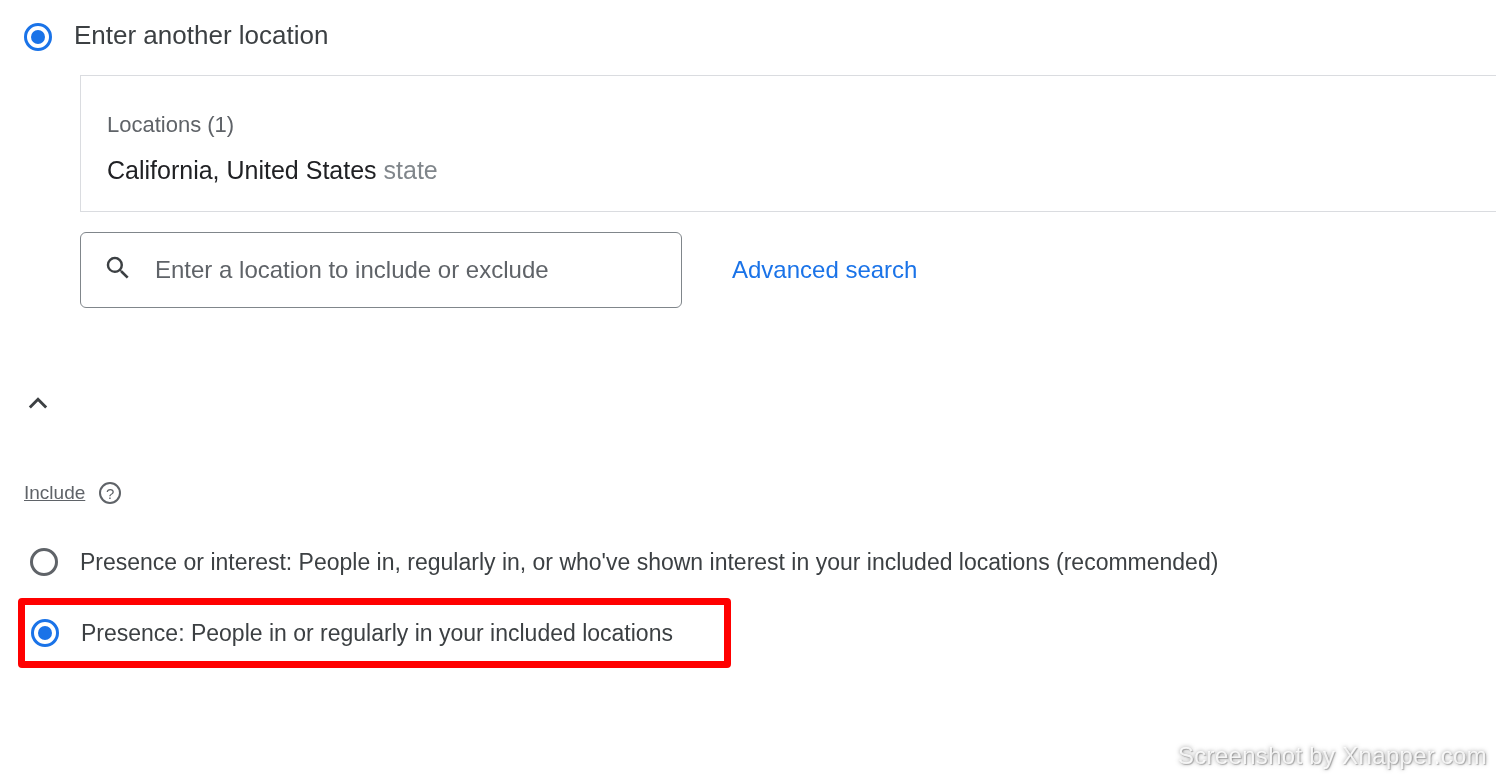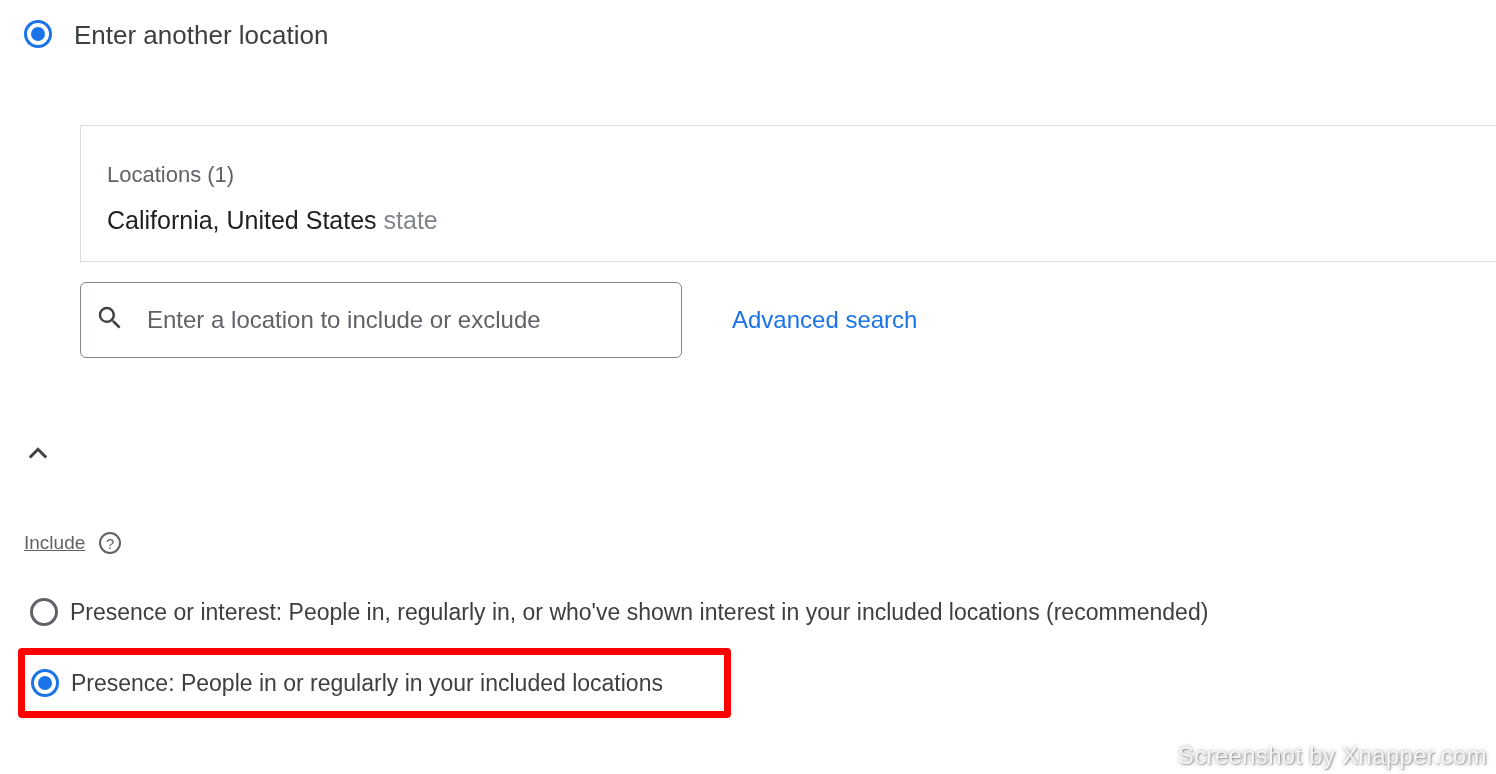--- a/index.html
+++ b/index.html
@@ -7,23 +7,23 @@
     font-family: Arial, 'Helvetica Neue', Helvetica, sans-serif;
     background: #fff;
     width: 1496px;
     height: 774px;
     position: relative;
     padding: 20px 0 0 24px;
     color: #3c4043;
   }
   .top-row {
     display: flex;
-    align-items: flex-start;
+    align-items: flex-end;
     gap: 22px;
-    margin-bottom: 74px;
+    margin-bottom: 24px;
   }
   .radio {
     width: 28px;
     height: 28px;
     border: 3px solid #1a73e8;
     border-radius: 50%;
     display: flex;
     align-items: center;
     justify-content: center;
     cursor: pointer;
@@ -67,21 +67,21 @@
     display: flex;
     align-items: center;
     gap: 50px;
     margin-bottom: 82px;
   }
   .search-box {
     border: 1px solid #80868b;
     border-radius: 6px;
     display: flex;
     align-items: center;
-    padding: 20px 14px;
+    padding: 20px 22px;
     gap: 22px;
     width: 602px;
     cursor: text;
   }
   .search-icon svg {
     width: 30px;
     height: 30px;
     fill: #3c4043;
   }
   .search-placeholder {
@@ -130,21 +130,21 @@
     display: flex;
     align-items: center;
     justify-content: center;
     font-size: 15px;
     color: #5f6368;
     cursor: pointer;
   }
   .option-row {
     display: flex;
     align-items: flex-end;
-    gap: 12px;
+    gap: 22px;
     margin-bottom: 14px;
     padding: 8px 6px;
   }
   .option-label {
     font-size: 23px;
     color: #3c4043;
   }
   .highlight {
     border: 7px solid #ff0000;
     border-radius: 4px;

